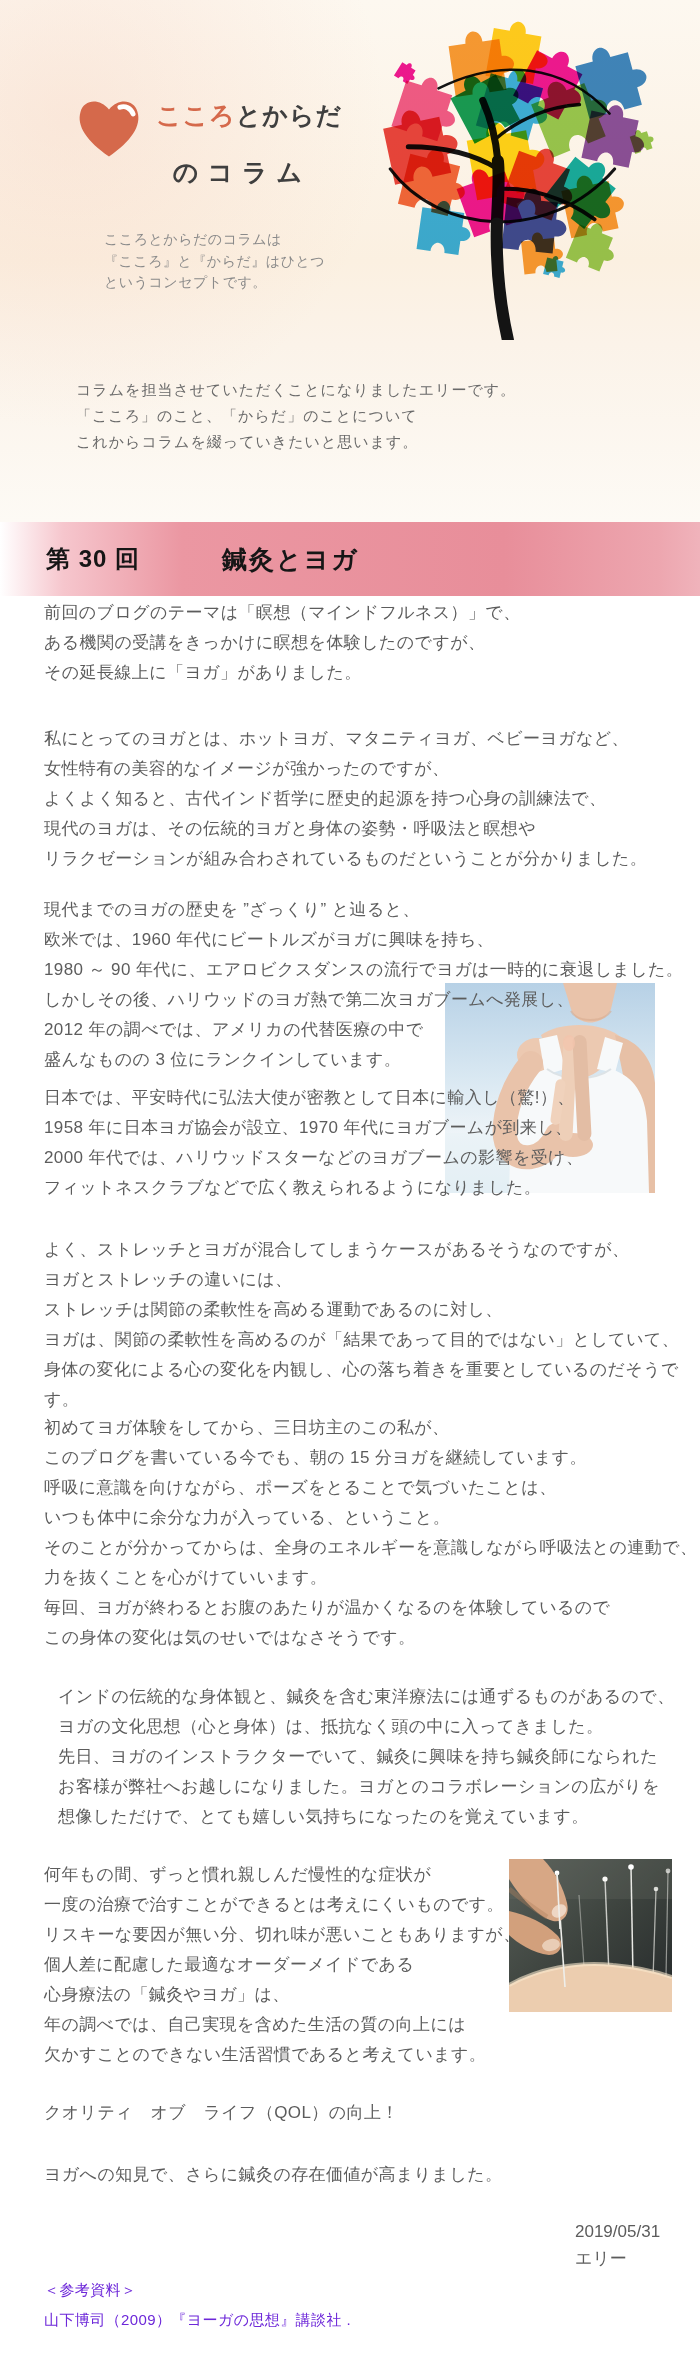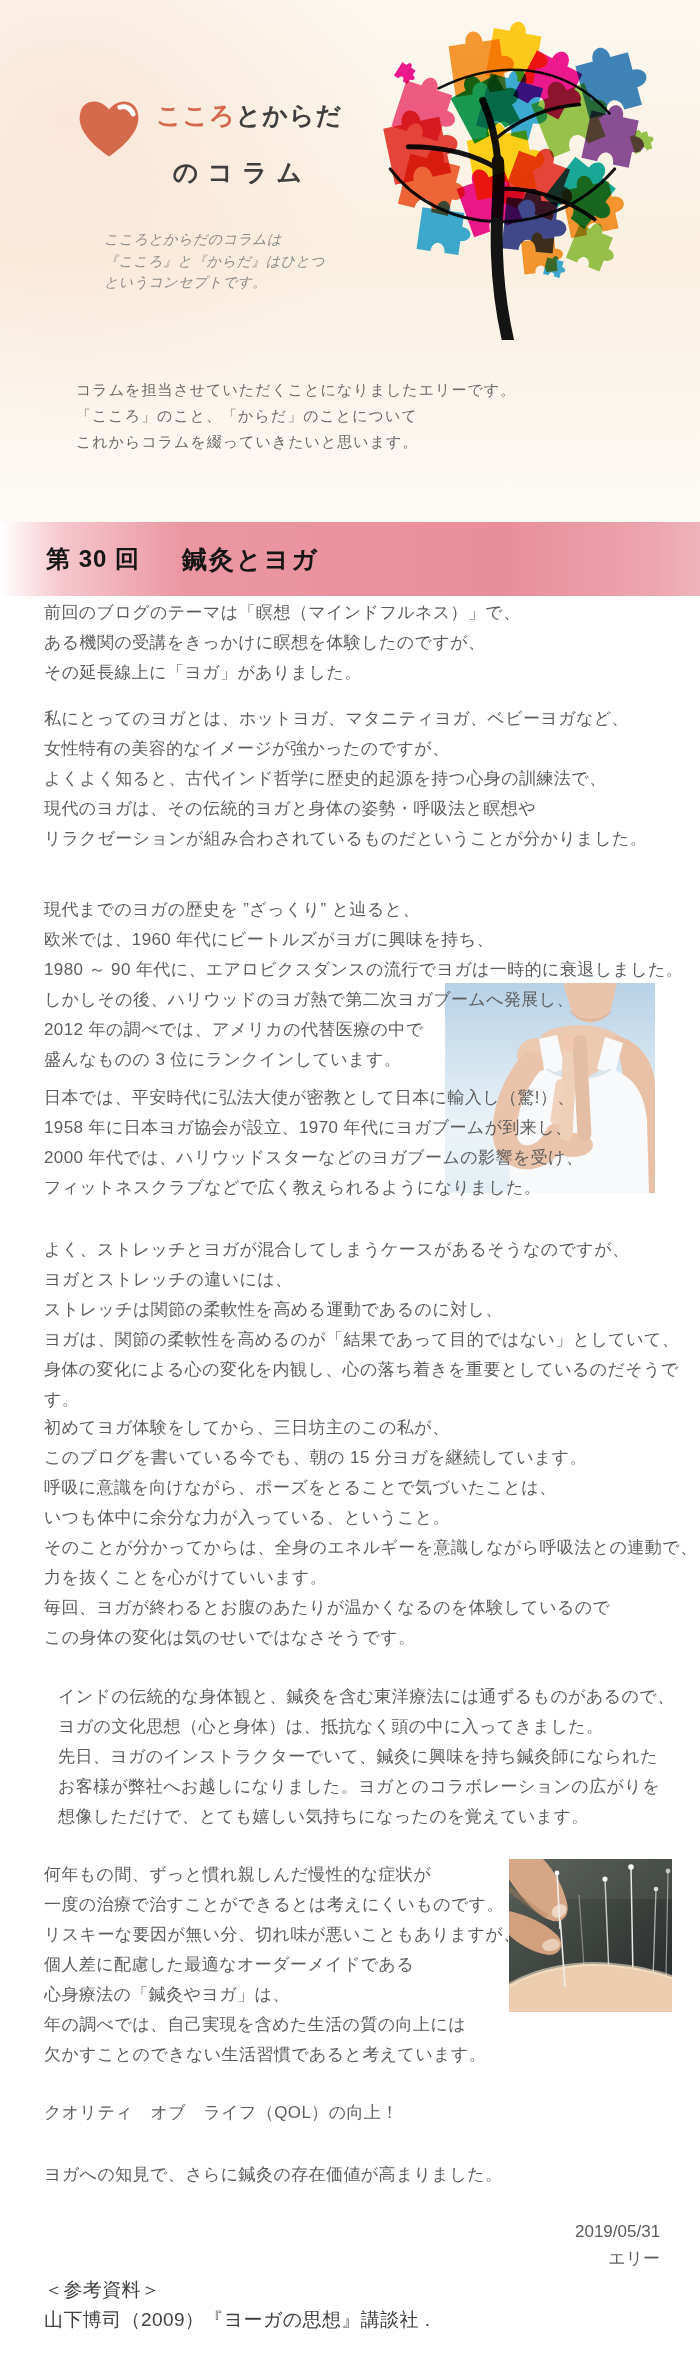--- a/index.html
+++ b/index.html
@@ -12,42 +12,42 @@
   .hero::before{content:"";position:absolute;inset:0;
         background:radial-gradient(circle at 10% 22%, rgba(246,206,188,.35), rgba(246,206,188,0) 42%);}
   .heart{position:absolute;left:74px;top:94px;width:70px;height:66px;}
   .logo{position:absolute;left:154px;top:99px;width:190px;text-align:center;}
   .logo-l1{font-size:25px;font-weight:bold;color:#3f3f3f;letter-spacing:1px;white-space:nowrap;}
   .logo-l1 .accent{color:#d5694b;}
   .logo-l2{font-size:25px;font-weight:bold;color:#3f3f3f;letter-spacing:9px;margin-top:24px;margin-left:-14px;}
   .tree{position:absolute;left:378px;top:18px;width:282px;height:322px;}
   .pc{mix-blend-mode:multiply;opacity:.9;}
   .concept{position:absolute;left:104px;top:229px;margin:0;font-size:14px;line-height:21.5px;
-           color:#8a8a8a;letter-spacing:.5px;white-space:pre-line;font-style:italic;}
+           color:#8a8a8a;letter-spacing:.5px;white-space:pre-line;}
   .greeting{position:absolute;left:76px;top:377px;margin:0;font-size:15px;line-height:26px;
            color:#6a6a6a;letter-spacing:1px;white-space:pre-line;}
 
   
   .banner{position:absolute;left:0;top:522px;width:700px;height:74px;display:flex;align-items:center;
-        background:linear-gradient(90deg,#ffffff 0%,#f6c6cd 9%,#eb97a2 26%,#e88e9a 72%,#eda6af 94%,#f0b3bb 100%);}
+        background:linear-gradient(90deg,#ffffff 0%,#f6c6cd 9%,#eb97a2 26%,#e88e9a 72%,#eda6af 94%,#f0b3bb 100%);gap:40px;}
   .banner .issue{margin-left:46px;font-size:24px;font-weight:bold;color:#161616;letter-spacing:1px;}
   .banner .btitle{margin-left:42px;font-size:25px;font-weight:bold;color:#161616;letter-spacing:2px;}
 
   
   .para{position:absolute;left:44px;margin:0;font-size:17px;line-height:30px;color:#5c5c5c;
         letter-spacing:.4px;white-space:pre-line;z-index:2;}
-  .p1{top:598px}.p2{top:704px}.p3{top:895px}.p4{top:1083px}.p5{top:1235px}
+  .p1{top:598px}.p2{top:724px}.p3{top:895px}.p4{top:1083px}.p5{top:1235px}
   .p6{top:1413px}.p7{top:1682px;left:58px}.p8{top:1860px}.p9{top:2098px}.p10{top:2160px}
 
   .photo{position:absolute;z-index:1;margin:0;}
   .photo-yoga{left:445px;top:983px;width:210px;height:210px;}
   .photo-acu{left:509px;top:1859px;width:163px;height:153px;}
 
-  .signature{position:absolute;left:575px;top:2218px;font-size:17px;line-height:27px;color:#5c5c5c;z-index:2;text-align:right;}
-  .reference{position:absolute;left:44px;top:2275px;font-size:19px;line-height:30px;color:#404040;z-index:2;letter-spacing:.4px;}
+  .signature{position:absolute;left:575px;top:2218px;font-size:17px;line-height:27px;color:#5c5c5c;z-index:2;}
+  .reference{position:absolute;left:44px;top:2275px;font-size:15px;line-height:30px;color:#6d28d9;z-index:2;letter-spacing:.4px;}
 </style>
 </head>
 <body>
 
 <div class="page">
 
   <header class="hero">
 
     <svg class="heart" viewBox="0 0 64 58" aria-hidden="true">
       <path d="M32 56 C12 42 2 28 6 15 C9 4 23 2 32 13 C41 2 55 4 58 15 C62 28 52 42 32 56 Z" fill="#d5694b"></path>

